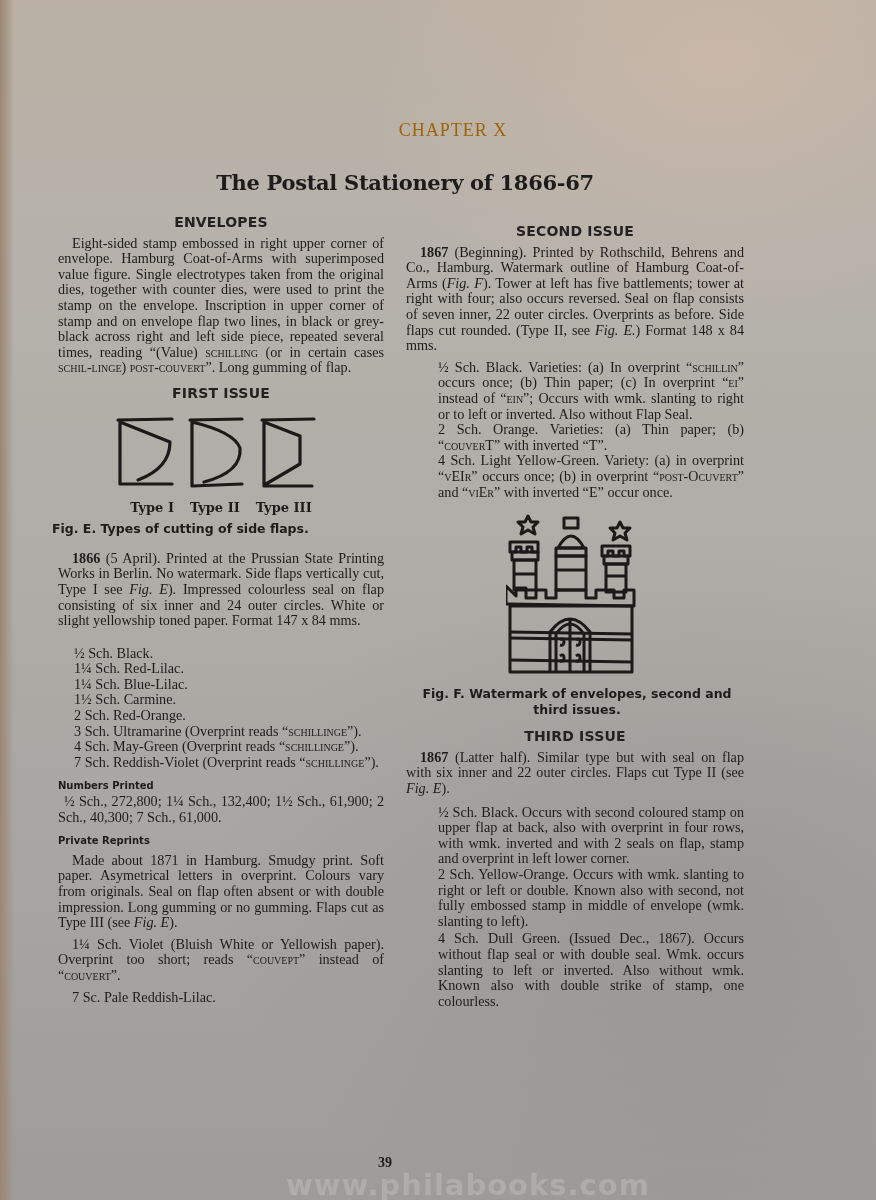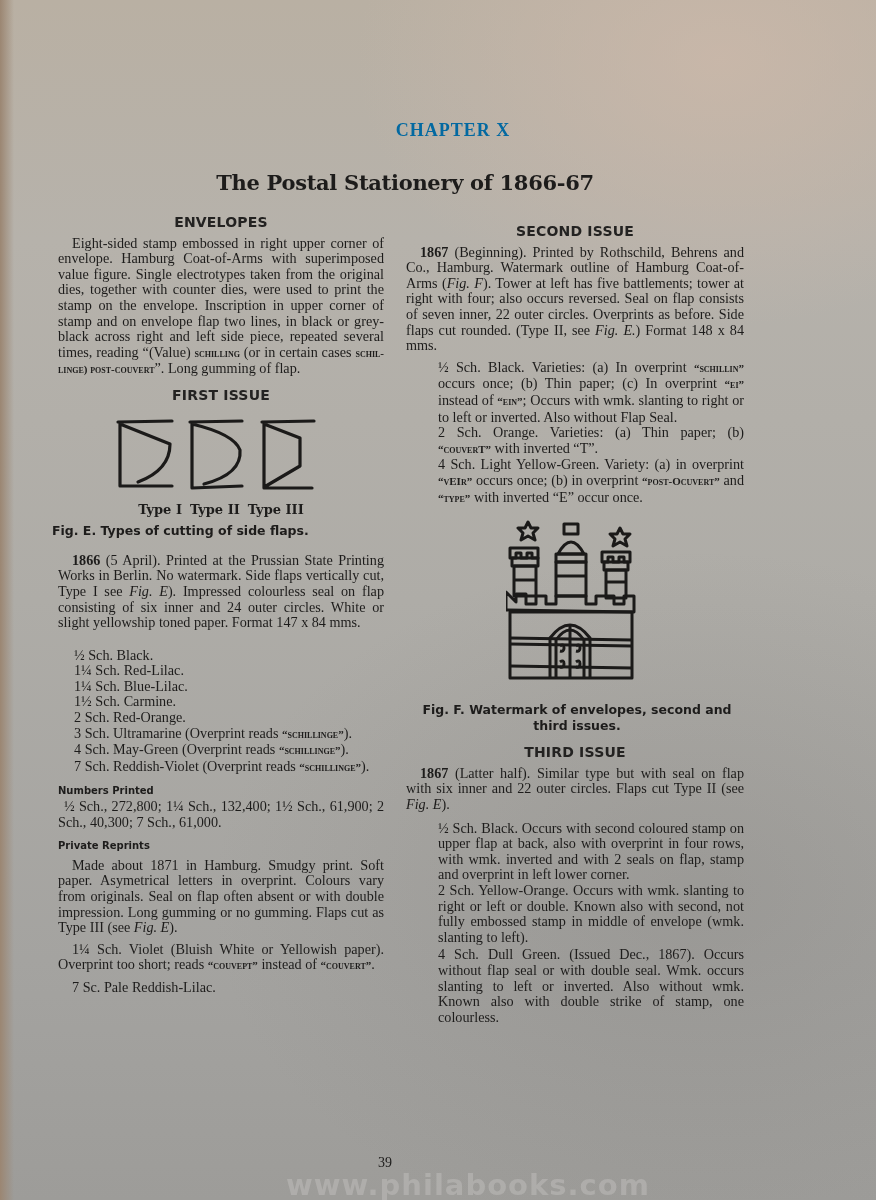--- a/index.html
+++ b/index.html
@@ -12,50 +12,49 @@
       linear-gradient(180deg, #b9b0a3 0%, #b6b2ab 20%, #aeaca7 50%, #a4a3a0 80%, #9d9c99 100%);
     font-family: "Liberation Serif", "DejaVu Serif", serif;
     color: #1d1c1b;
   }
   .left-edge {
     position: absolute; left: 0; top: 0; width: 14px; height: 1200px;
     background: linear-gradient(90deg, #9b8672, rgba(155,134,114,0));
   }
   .chapter {
     position: absolute; top: 120px; left: 0; width: 876px; text-align: center;
-    font-size: 18px; letter-spacing: 1px; color: #0369a1;
+    font-size: 18px; letter-spacing: 1px; color: #a16207;
     padding-left: 30px;
-    font-weight: bold;
   }
   .title {
     position: absolute; top: 170px; left: 0; width: 800px; text-align: center;
     font-size: 21px; font-weight: bold; padding-left: 10px;
     font-family: "DejaVu Serif", serif; letter-spacing: -0.3px;
   }
   .col { position: absolute; font-size: 14.2px; line-height: 15.6px; }
   .col-left { left: 58px; top: 215px; width: 326px; }
   .col-right { left: 406px; top: 224px; width: 338px; }
   h3 {
     text-align: center; font-family: "DejaVu Sans", sans-serif; font-weight: bold;
     font-size: 14px; letter-spacing: 0.2px; margin-bottom: 5px; color: #232221;
   }
   p { text-align: justify; }
   .indent { text-indent: 14px; }
-  .sc { font-variant: small-caps; font-size: 11px; font-weight: bold; }
+  .sc { font-variant: small-caps; font-size: 14px; }
   .bold { font-weight: bold; }
   .i { font-style: italic; }
   .list { padding-left: 16px; }
   .list .hang { padding-left: 12px; text-indent: -12px; }
   .subhead { font-family: "DejaVu Sans", sans-serif; font-weight: bold; font-size: 10px; margin-top: 8px; }
   .figcap { font-family: "DejaVu Sans", sans-serif; font-weight: bold; font-size: 12.5px; text-align: center; }
-  .type-labels { display: flex; justify-content: center; gap: 8px; font-family: "DejaVu Serif", serif; font-weight: bold; font-size: 13px; margin: 8px 0 6px; }
+  .type-labels { display: flex; justify-content: center; gap: 16px; font-family: "DejaVu Serif", serif; font-weight: bold; font-size: 13px; margin: 8px 0 6px; }
   .flap-figure { display: block; margin: 14px 0 0 58px; }
   .arms-figure { display: block; margin: 14px 0 0 100px; }
   .page-number {
-    position: absolute; top: 1155px; left: 378px; font-size: 14px; font-weight: normal;
+    position: absolute; top: 1155px; left: 378px; font-size: 14px; font-weight: bold;
   }
   .watermark {
     position: absolute; top: 1168px; left: 286px;
     font-family: "DejaVu Sans", sans-serif; font-weight: bold; font-size: 29px;
     color: rgba(190,188,185,0.55); letter-spacing: 1px;
   }
 </style>
 </head>
 <body>
 
@@ -106,21 +105,21 @@
   <p class="indent" style="margin-top:6px">7 Sc. Pale Reddish-Lilac.</p>
 </div>
 
 <div class="col col-right">
   <h3>SECOND ISSUE</h3>
   <p class="indent"><span class="bold">1867</span><span> (Beginning). Printed by Rothschild, Behrens and Co., Hamburg. Watermark outline of Hamburg Coat-of-Arms (</span><span class="i">Fig. F</span><span>). Tower at left has five battlements; tower at right with four; also occurs reversed. Seal on flap consists of seven inner, 22 outer circles. Overprints as before. Side flaps cut rounded. (Type II, see </span><span class="i">Fig. E.</span><span>) Format 148 x 84 mms.</span></p>
 
   <div style="padding-left:32px;margin-top:6px">
     <p><span>½ Sch. Black. Varieties: (a) In overprint </span><span class="sc">“schillin”</span><span> occurs once; (b) Thin paper; (c) In overprint </span><span class="sc">“ei”</span><span> instead of </span><span class="sc">“ein”</span><span>; Occurs with wmk. slanting to right or to left or inverted. Also without Flap Seal.</span></p>
     <p><span>2 Sch. Orange. Varieties: (a) Thin paper; (b) </span><span class="sc">“couverT”</span><span> with inverted “T”.</span></p>
-    <p><span>4 Sch. Light Yellow-Green. Variety: (a) in overprint </span><span class="sc">“vEIr”</span><span> occurs once; (b) in overprint </span><span class="sc">“post-Ocuvert”</span><span> and </span><span class="sc">“type”</span><span> with inverted “E” occur once.</span></p>
+    <p><span>4 Sch. Light Yellow-Green. Variety: (a) in overprint </span><span class="sc">“vEIr”</span><span> occurs once; (b) in overprint </span><span class="sc">“post-Ocuvert”</span><span> and </span><span class="sc">“viEr”</span><span> with inverted “E” occur once.</span></p>
   </div>
 
   <svg class="arms-figure" width="130" height="170" viewBox="0 0 130 170">
     <g fill="none" stroke="#1b1a19" stroke-width="3" stroke-linejoin="round">
       <polygon points="22,2 25,8 32,8 27,13 29,20 22,16 15,20 17,13 12,8 19,8"></polygon>
       <polygon points="114,8 117,14 124,14 119,19 121,26 114,22 107,26 109,19 104,14 111,14"></polygon>
       <rect x="58" y="4" width="14" height="10"></rect>
       <path d="M52,34 Q65,10 78,34 Z"></path>
       <rect x="50" y="34" width="30" height="8"></rect>
       <rect x="50" y="42" width="30" height="34"></rect>
@@ -141,21 +140,21 @@
       <path d="M44,158 L44,118 Q64,92 84,118 L84,158"></path>
       <path d="M50,158 L50,120 Q64,100 78,120 L78,158"></path>
       <line x1="64" y1="104" x2="64" y2="158"></line>
       <path d="M54,126 q4,-3 4,2 q0,4 -4,3"></path>
       <path d="M70,126 q4,-3 4,2 q0,4 -4,3"></path>
       <path d="M54,142 q4,-3 4,2 q0,4 -4,3"></path>
       <path d="M70,142 q4,-3 4,2 q0,4 -4,3"></path>
     </g>
   </svg>
 
-  <div class="figcap" style="margin-top:12px;padding-left:4px;">Fig. F.  Watermark of envelopes, second and third issues.</div>
+  <div class="figcap" style="margin-top:2px;padding-left:4px;">Fig. F.  Watermark of envelopes, second and third issues.</div>
 
   <h3 style="margin-top:12px">THIRD ISSUE</h3>
   <p class="indent"><span class="bold">1867</span><span> (Latter half). Similar type but with seal on flap with six inner and 22 outer circles. Flaps cut Type II (see </span><span class="i">Fig. E</span><span>).</span></p>
 
   <div style="padding-left:32px;margin-top:8px">
     <p>½ Sch. Black. Occurs with second coloured stamp on upper flap at back, also with overprint in four rows, with wmk. inverted and with 2 seals on flap, stamp and overprint in left lower corner.</p>
     <p>2 Sch. Yellow-Orange. Occurs with wmk. slanting to right or left or double. Known also with second, not fully embossed stamp in middle of envelope (wmk. slanting to left).</p>
     <p style="margin-top:2px">4 Sch. Dull Green. (Issued Dec., 1867). Occurs without flap seal or with double seal. Wmk. occurs slanting to left or inverted. Also without wmk. Known also with double strike of stamp, one colourless.</p>
   </div>
 </div>

